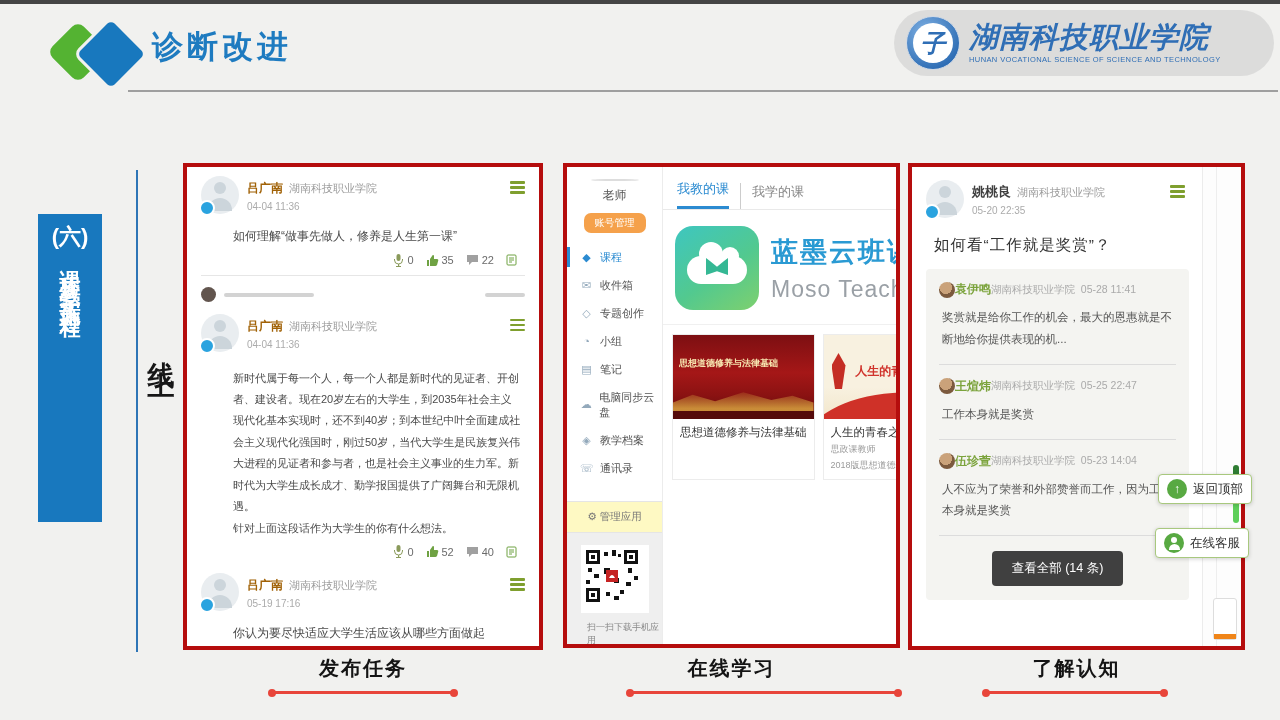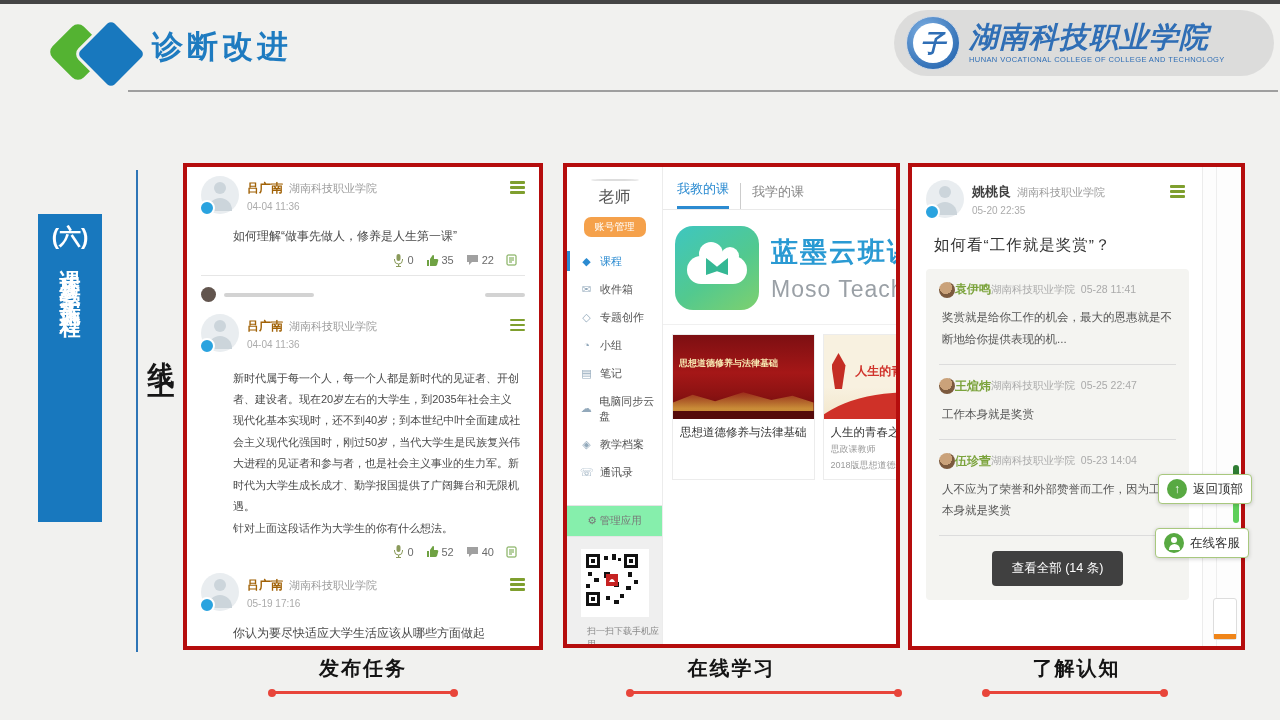--- a/index.html
+++ b/index.html
@@ -61,32 +61,32 @@
   .partial-avatar{width:15px;height:15px;border-radius:50%;background:#3c2b22;}
   .pbar{height:4px;border-radius:2px;background:#c9c9c9;}
 
   
   .ml-wrap{display:flex;height:100%;}
   .ml-side{width:96px;border-right:1px solid #ececec;display:flex;flex-direction:column;align-items:center;
         padding-top:12px;box-sizing:border-box;flex-shrink:0;}
   .t-avatar{width:46px;height:46px;border-radius:50%;border:1px solid #ddd;
         background:radial-gradient(circle at 50% 42%,#e9cdb4 0 36%,transparent 37%),
                    linear-gradient(180deg,#55443a 0 42%,#dfe4e7 42%);}
-  .t-role{font-size:16px;color:#555;margin-top:6px;}
+  .t-role{font-size:12px;color:#555;margin-top:6px;}
   .t-btn{margin-top:9px;background:#f5a14b;color:#fff;font-size:10px;padding:3px 11px;border-radius:7px;border:none;cursor:pointer;}
   .t-wave{width:84px;height:14px;margin-top:6px;border-radius:50%;
         background:radial-gradient(ellipse at 15% 50%,#fbe0c4 0 30%,transparent 32%),
                    radial-gradient(ellipse at 85% 50%,#fbe0c4 0 30%,transparent 32%);}
   .ml-menu{width:100%;margin-top:4px;}
   .ml-item{display:flex;align-items:center;gap:7px;padding:6.5px 0 6.5px 13px;font-size:11px;color:#555;position:relative;cursor:pointer;}
   .ml-item .ic{font-size:11px;color:#93a9bb;width:13px;text-align:center;}
   .ml-item.active{color:#2b8bd1;}
   .ml-item.active .ic{color:#2b8bd1;}
   .ml-item.active::before{content:"";position:absolute;left:0;top:4px;bottom:4px;width:3px;background:#2b8bd1;}
-  .ml-manage{width:100%;background:#86efac;border-top:1px solid #e5e5e5;border-bottom:1px solid #e5e5e5;
+  .ml-manage{width:100%;background:#fef9c3;border-top:1px solid #e5e5e5;border-bottom:1px solid #e5e5e5;
         padding:8px 0;text-align:center;font-size:10.5px;color:#777;margin-top:19px;box-sizing:border-box;}
   .ml-qrbox{width:100%;background:#efefef;flex:1;display:flex;flex-direction:column;align-items:center;padding-top:12px;}
   .qr{width:62px;height:62px;background:#fff;padding:3px;}
   .qr-caption{font-size:9px;color:#888;margin-top:8px;margin-left:20px;}
   .ml-main{flex:1;display:flex;flex-direction:column;overflow:hidden;}
   .ml-tabs{display:flex;align-items:flex-end;padding:13px 0 0 14px;border-bottom:1px solid #e9e9e9;}
   .tab{font-size:13px;padding-bottom:8px;cursor:pointer;}
   .tab.active{color:#2b8bd1;border-bottom:3px solid #2b8bd1;}
   .tab.inactive{color:#888;margin-left:11px;padding-left:11px;border-left:1px solid #ccc;}
   .ml-banner{display:flex;align-items:center;gap:12px;padding:16px 10px 14px 12px;}
@@ -180,21 +180,21 @@
   <div class="diamond blue"></div>
   <div class="page-title">诊断改进</div>
   <div class="header-rule"></div>
 
   <div class="logo">
     <div class="logo-emblem">
       <span class="logo-glyph">子</span>
     </div>
     <div class="logo-text">
       <div class="logo-cn">湖南科技职业学院</div>
-      <div class="logo-en">HUNAN VOCATIONAL COLLEGE OF COLLEGE AND TECHNOLOGY</div>
+      <div class="logo-en">HUNAN VOCATIONAL SCIENCE OF SCIENCE AND TECHNOLOGY</div>
     </div>
   </div>
 
   <div class="side-banner">
     <div class="sb-prefix">(六)</div>
     <div class="sb-vtext">课程教学实施过程</div>
   </div>
   <div class="vline"></div>
   <div class="online-label">线上</div>
 

